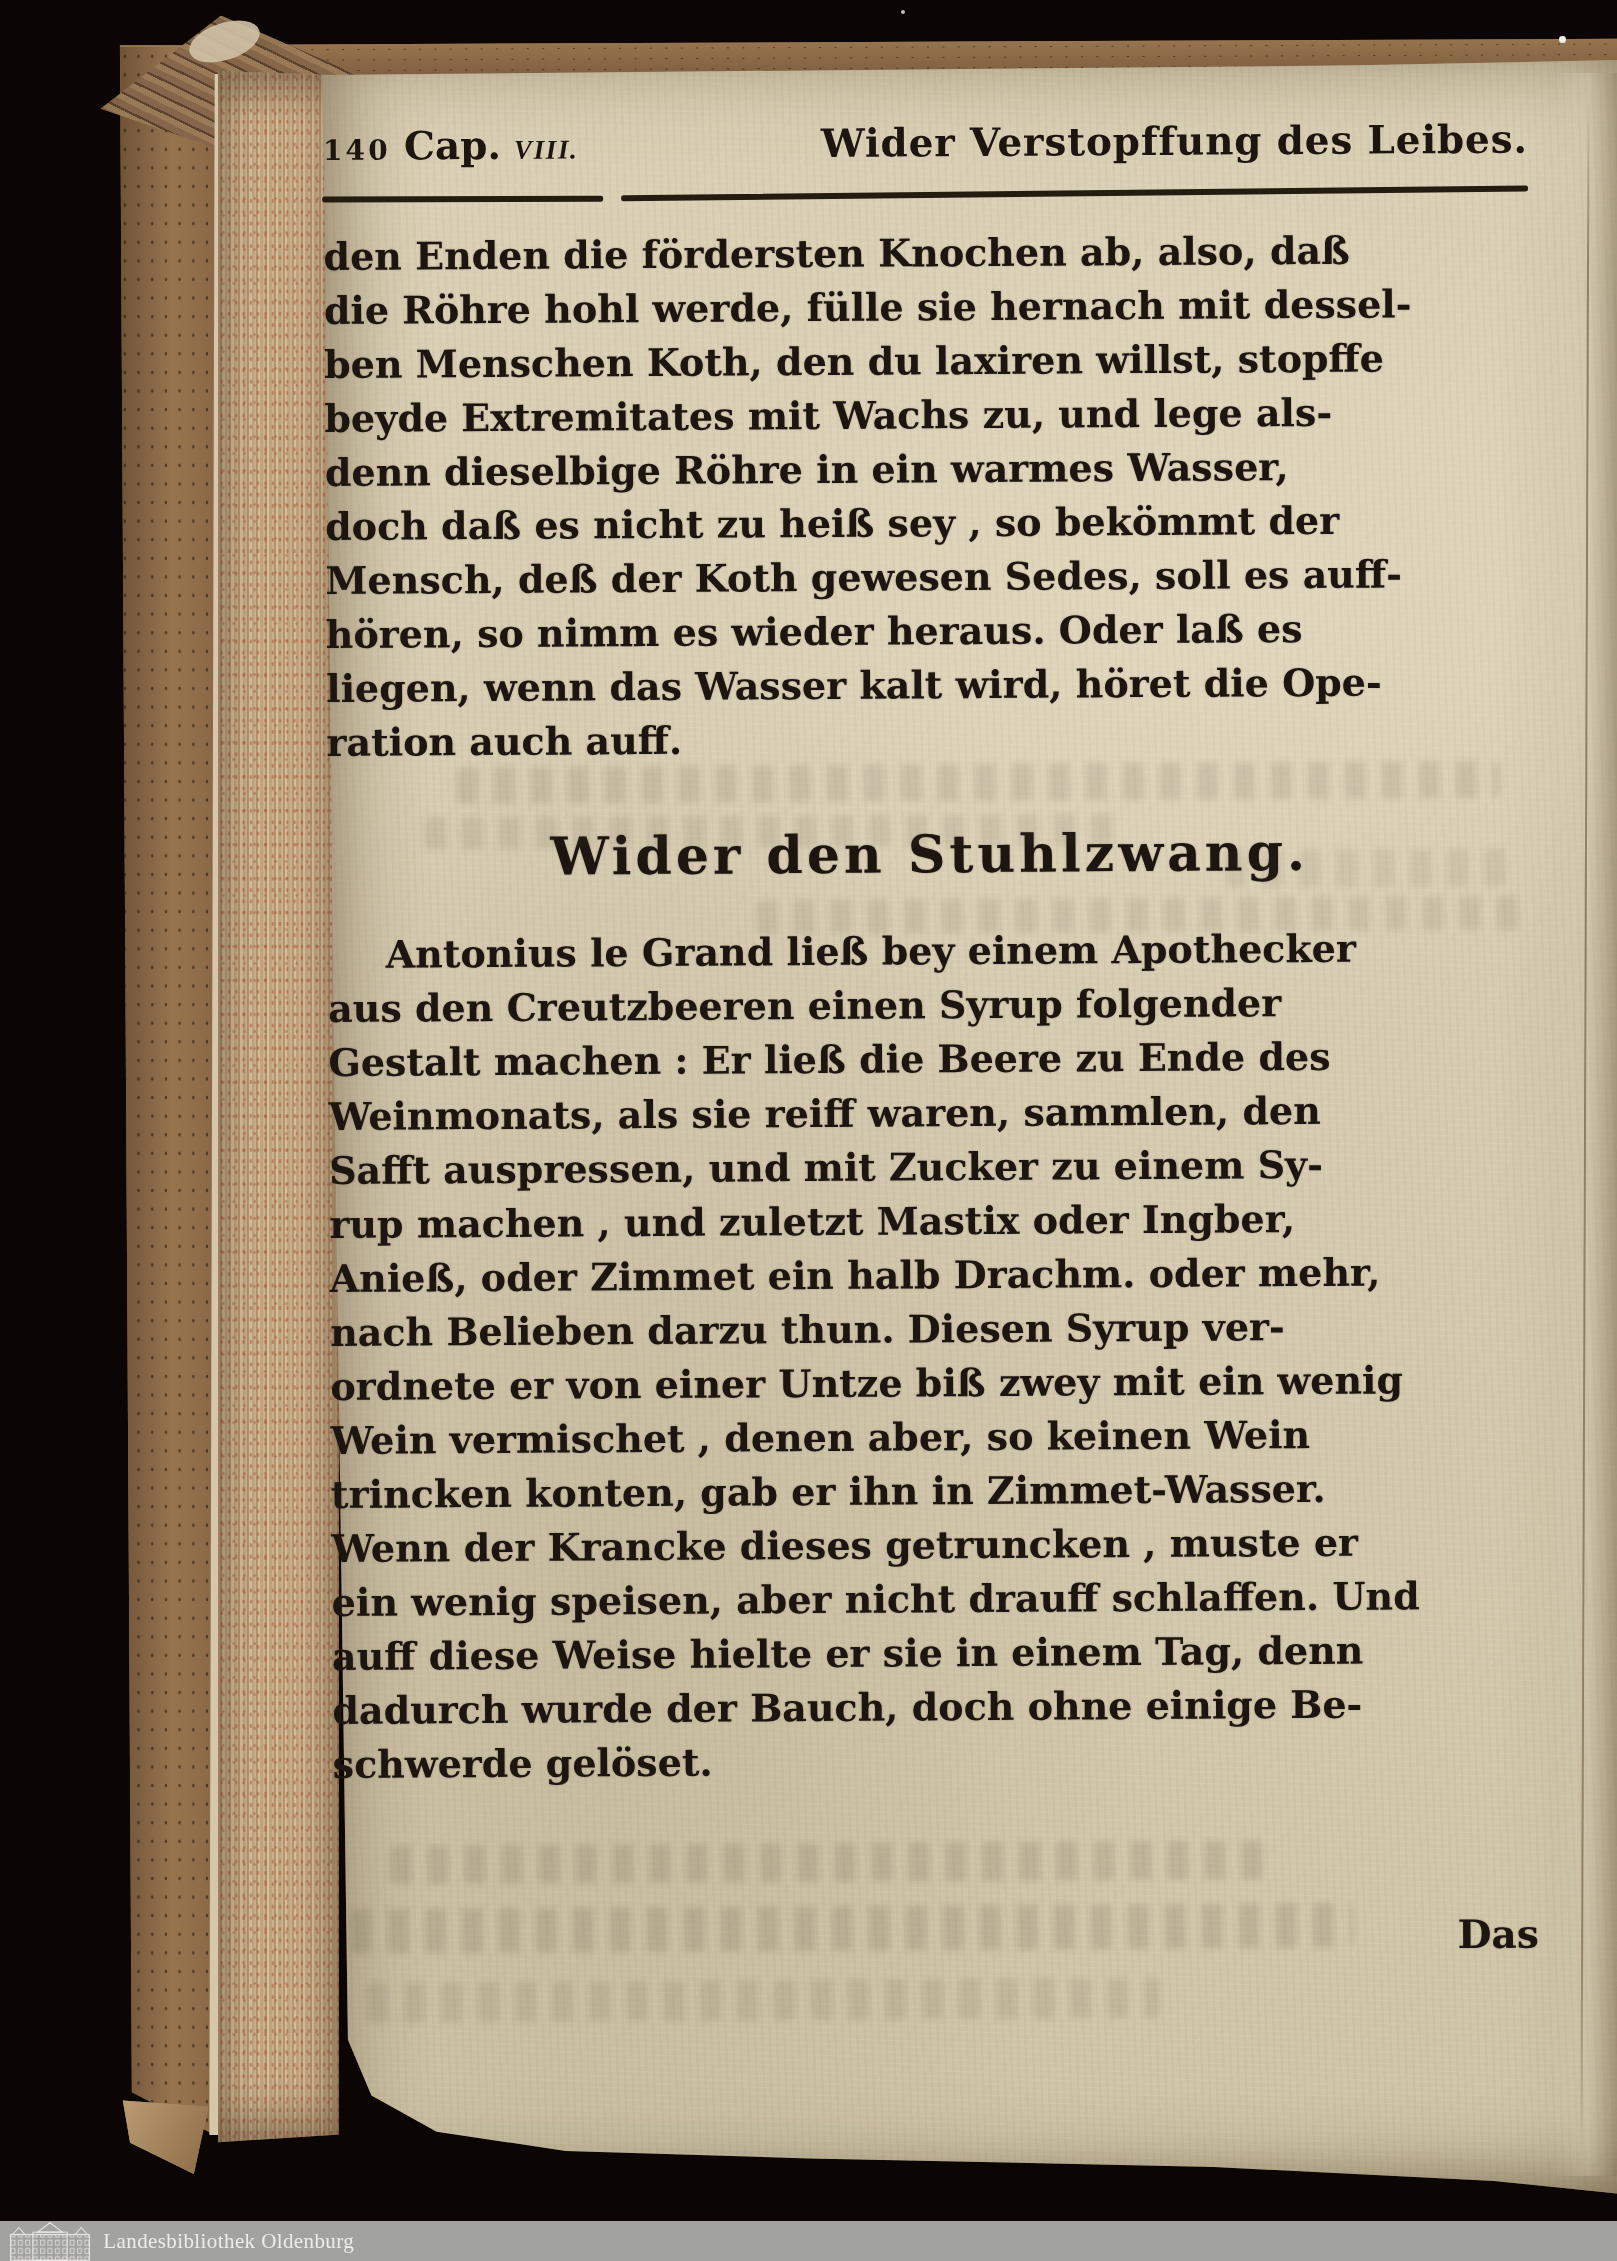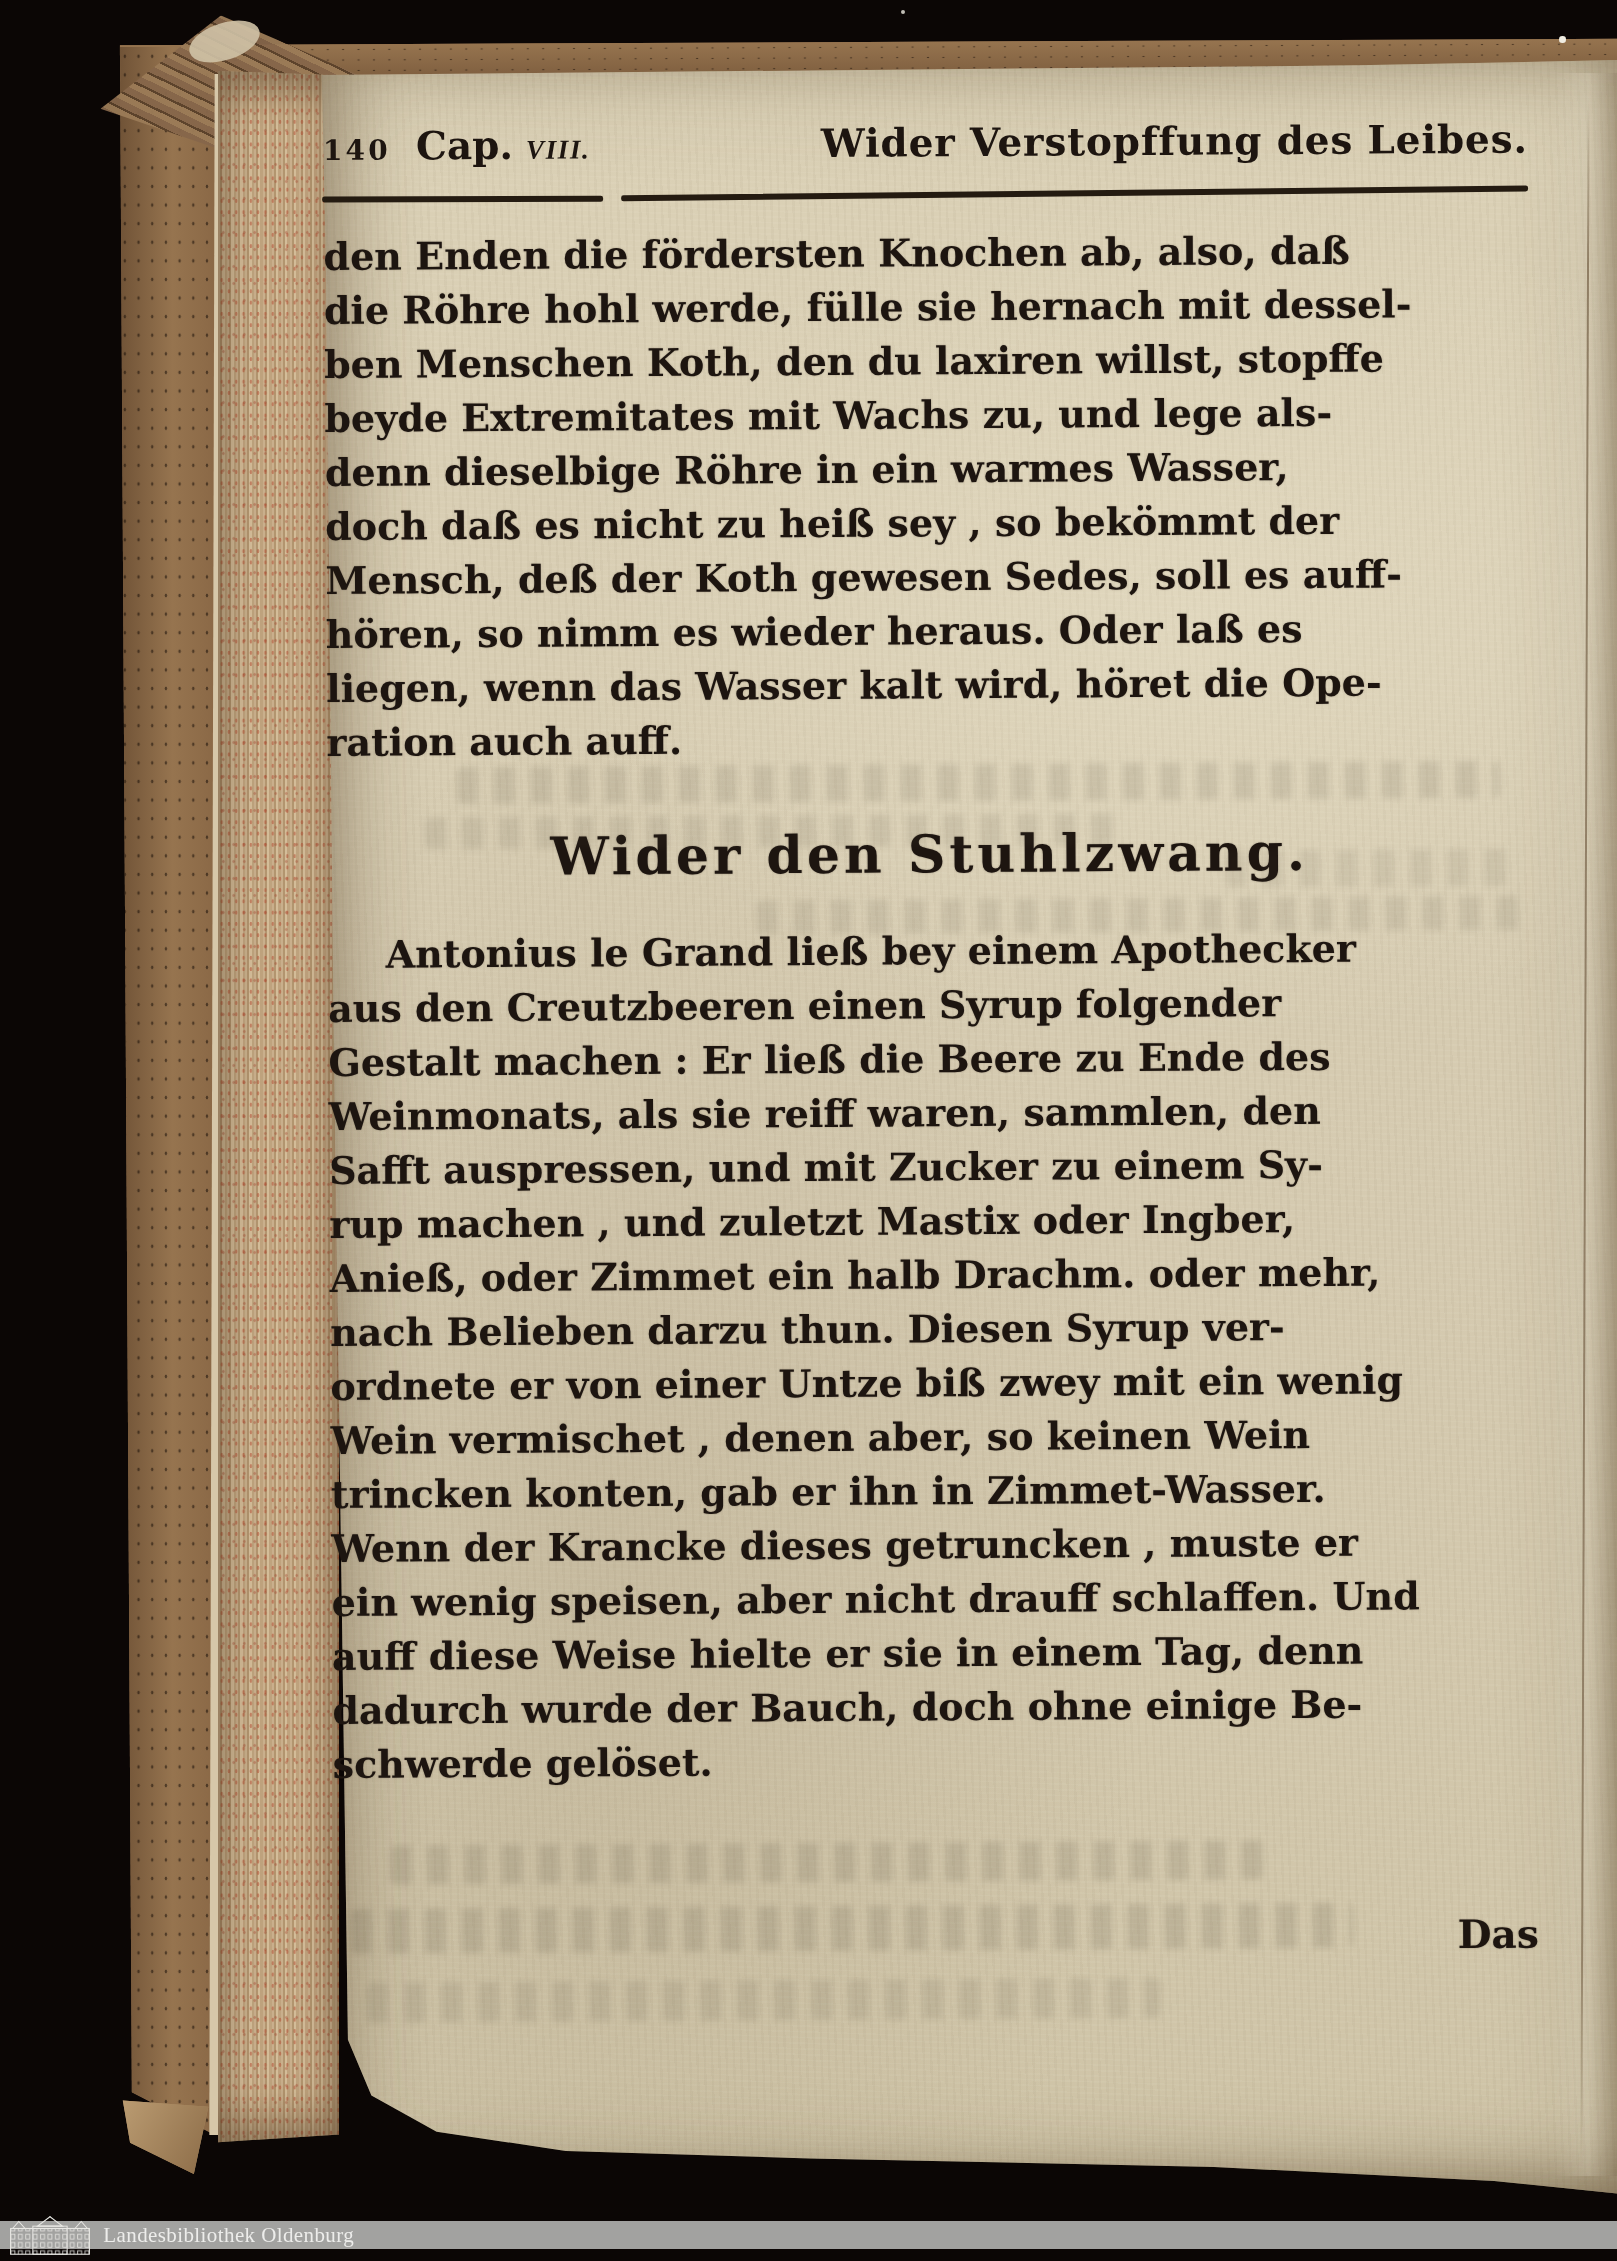--- a/index.html
+++ b/index.html
@@ -62,21 +62,21 @@
   .s2{left:901px;top:9.7px;width:4px;height:4px;opacity:.8;}
 
   
   .content{position:absolute;left:0;top:0;width:1617px;height:2261px;
     transform:rotate(-.35deg);transform-origin:323px 178px;color:#1d1510;}
   .blk{position:absolute;left:323px;width:1205px;}
   .page-header{top:123px;display:flex;justify-content:space-between;align-items:baseline;}
   .hdr-left{display:flex;align-items:baseline;gap:13px;}
   .num{font-size:28px;font-weight:700;letter-spacing:3.2px;}
   .frak{font-weight:700;}
-  .cap{font-size:39px;margin-left:12px;}
+  .cap{font-size:39px;}
   .ital{font-size:27px;font-style:italic;font-family:"Liberation Serif",serif;font-weight:600;letter-spacing:1.6px;}
   .rtitle{font-size:39px;letter-spacing:0.8px;}
   .rule{position:absolute;height:5.7px;background:#241b11;border-radius:2.4px;}
   .rule-l{left:322px;top:197px;width:281px;transform:rotate(.2deg);}
   .rule-r{left:621px;top:195px;width:907px;transform:rotate(-.28deg);}
 
   .para p{margin:0;height:54px;line-height:54px;font-size:38px;font-weight:700;
     white-space:nowrap;text-align:justify;text-align-last:justify;
     text-shadow:0 0 1.6px rgba(28,17,9,.35);}
   .para p::after{content:"";display:inline-block;width:100%;}
@@ -96,21 +96,21 @@
     background:repeating-linear-gradient(90deg,rgba(74,66,50,.85) 0 21px,rgba(74,66,50,0) 21px 37px);}
   .g1{left:453px;top:768px;width:1043px;height:37px;}
   .g2{left:421px;top:818px;width:696px;height:32px;opacity:.12;}
   .g3{left:752px;top:903px;width:768px;height:34px;opacity:.12;}
   .g4{left:1221px;top:856px;width:291px;height:37px;opacity:.10;}
   .g5{left:380px;top:1846px;width:873px;height:39px;opacity:.16;}
   .g6{left:340px;top:1909px;width:1003px;height:45px;opacity:.17;}
   .g7{left:356px;top:1983px;width:793px;height:40px;opacity:.13;}
 
   
-  .footer-bar{position:absolute;left:0;top:2221px;width:1617px;height:28px;
+  .footer-bar{position:absolute;left:0;top:2221px;width:1617px;height:40px;
     background:#a2a2a0;display:flex;align-items:center;}
   .footer-bar svg{margin-left:8px;flex:0 0 auto;}
   .lib-name{margin-left:11.3px;font-family:"Liberation Serif",serif;font-size:21px;
     color:#ededeb;letter-spacing:0.4px;}
 </style>
 </head>
 <body>
 
 <div class="stage">
 

